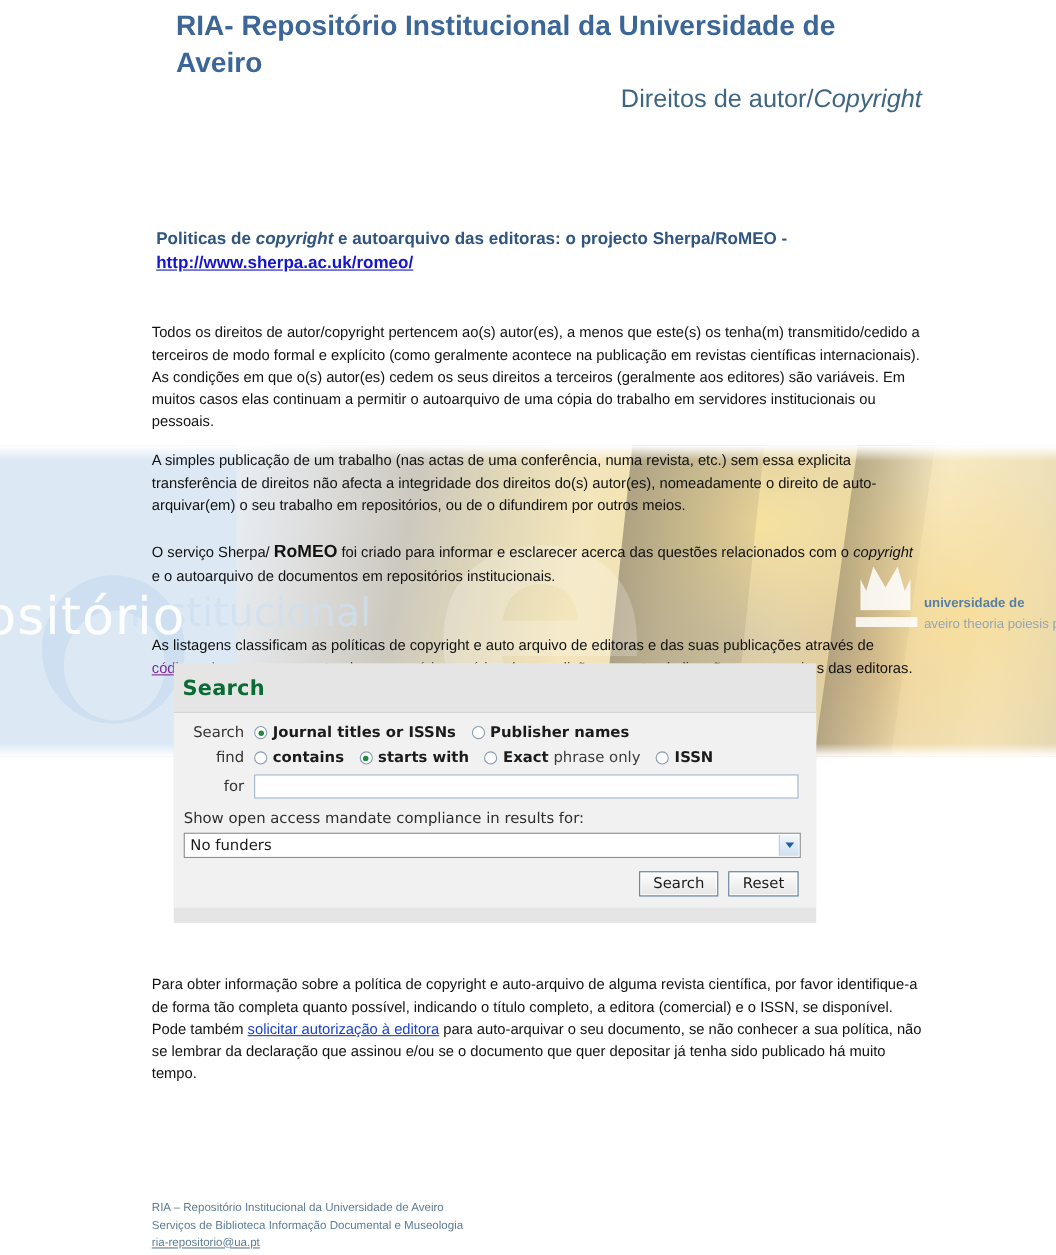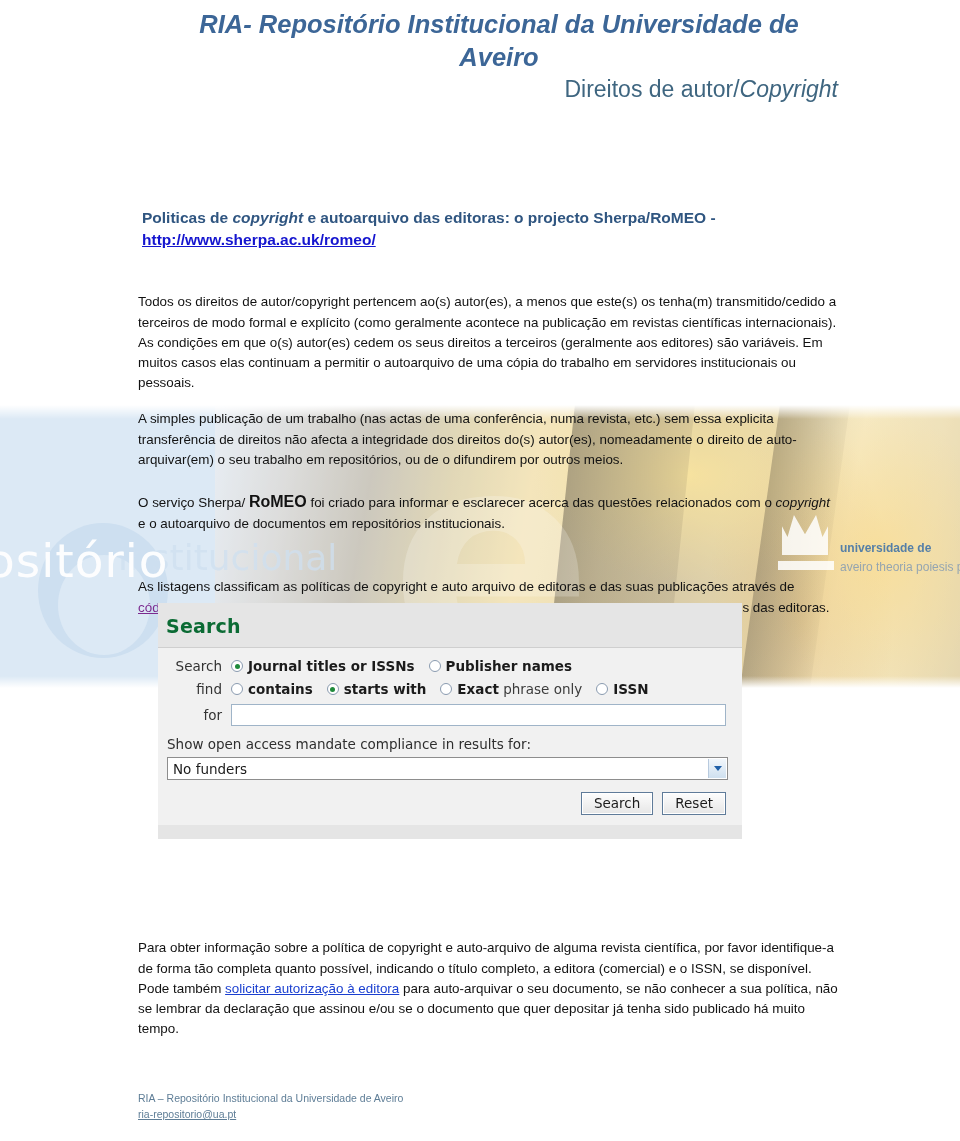--- a/index.html
+++ b/index.html
@@ -153,26 +153,25 @@
 
   
   #content {
     position: relative;
     z-index: 2;
   }
 
   .page-title {
     margin: 0;
     padding: 8px 122px 0 160px;
-    text-align: center;
+    text-align: left;
     font-size: 25.5px;
     font-weight: bold;
     line-height: 1.28;
     color: #3c6697;
-    font-style: italic;
   }
   .page-subtitle {
     margin: 2px 0 0 0;
     padding: 0 122px 0 160px;
     text-align: right;
     font-size: 23px;
     font-weight: normal;
     line-height: 1.3;
     color: #3f6680;
   }
@@ -216,21 +215,21 @@
   }
   .lnk-blue {
     color: #1a3fd0;
     text-decoration: underline;
   }
 
   #para-1 { top: 279px; }
   #para-2 { top: 396px; }
   #para-3 { top: 477px; }
   #para-4 { top: 564px; }
-  #para-5 { top: 925px; }
+  #para-5 { top: 872px; }
 
   
   #sherpa-widget {
     position: absolute;
     left: 158px;
     top: 603px;
     width: 584px;
     background: #e5e5e5;
     z-index: 3;
     font-family: "DejaVu Sans", sans-serif;
@@ -440,16 +439,17 @@
         <button class="sw-btn">Reset</button>
       </div>
 
     </div>
   </div>
 
   <p class="body-block" id="para-5"><span>Para obter informação sobre a política de copyright e auto-arquivo de alguma revista científica, por favor identifique-a de forma tão completa quanto possível, indicando o título completo, a editora (comercial) e o ISSN, se disponível.</span><br><span>Pode também </span><a class="lnk-blue" href="#">solicitar autorização à editora</a><span> para auto-arquivar o seu documento, se não conhecer a sua política, não se lembrar da declaração que assinou e/ou se o documento que quer depositar já tenha sido publicado há muito tempo.</span></p>
 
   <div id="footer">
     <div>RIA – Repositório Institucional da Universidade de Aveiro</div>
+    <div>Serviços de Biblioteca Informação Documental e Museologia</div>
     <a href="#">ria-repositorio@ua.pt</a>
   </div>
 
 </div>
 
 </body></html>

